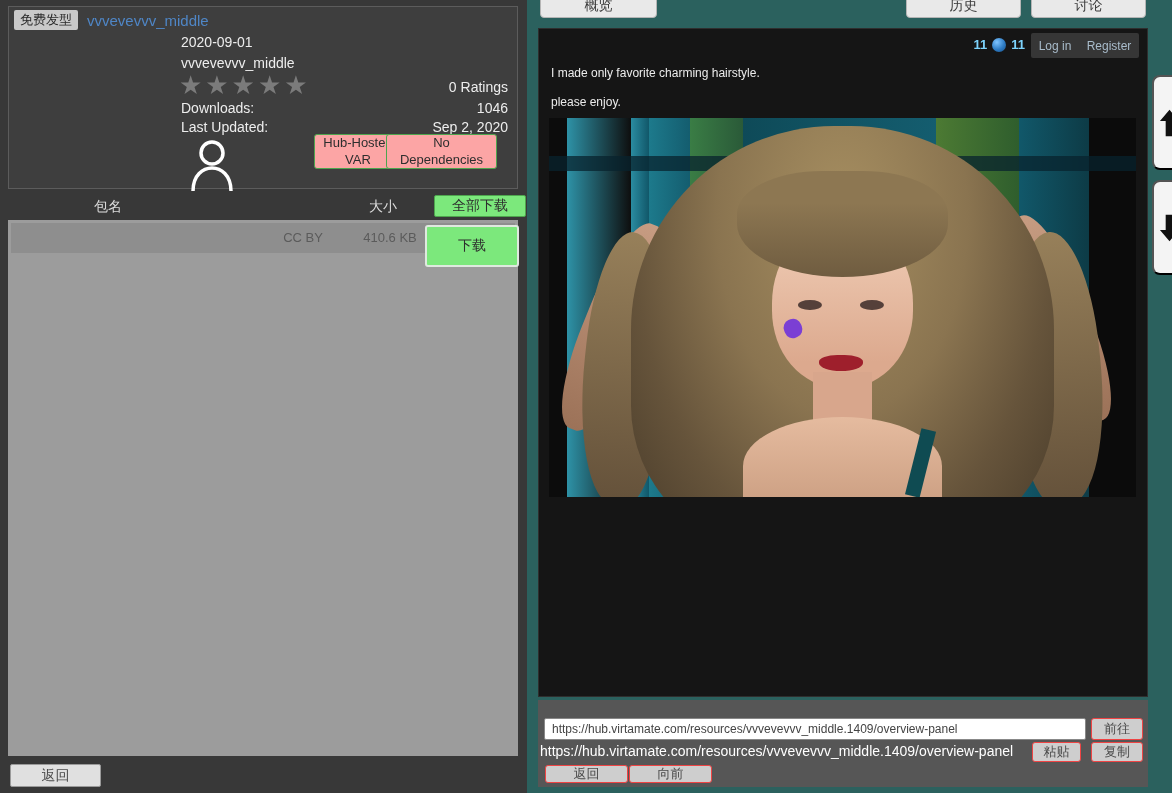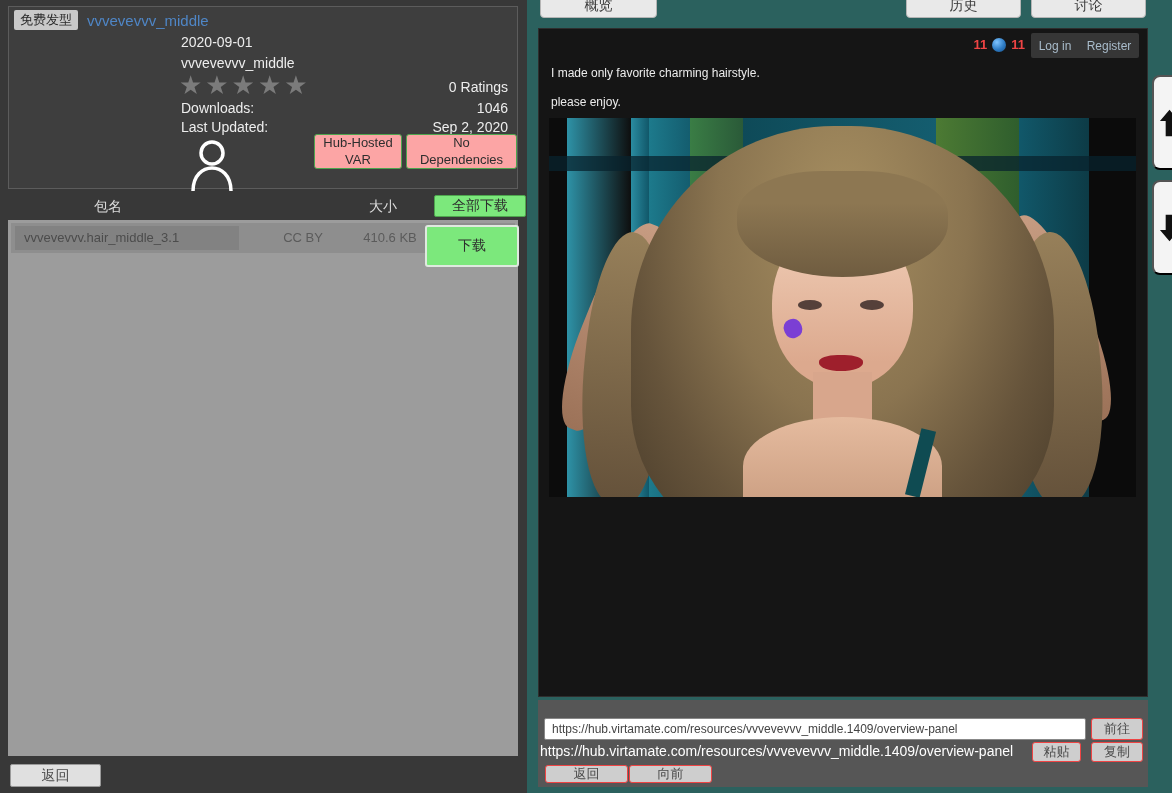--- a/index.html
+++ b/index.html
@@ -23,21 +23,21 @@
   .ratings { position:absolute; right:9px; top:72px; color:#ededed; font-size:14px; }
   .dl-label { position:absolute; left:172px; top:93px; color:#ededed; font-size:14px; }
   .dl-value { position:absolute; right:9px; top:93px; color:#ededed; font-size:14px; }
   .lu-label { position:absolute; left:172px; top:112px; color:#ededed; font-size:14px; }
   .lu-value { position:absolute; right:9px; top:112px; color:#ededed; font-size:14px; }
   .avatar-icon { position:absolute; left:180px; top:130px; width:46px; height:54px; }
   .tag { position:absolute; top:127px; height:35px; background:#fca5a5; border:1px solid #4ea54e;
          border-radius:3px; color:#2e2e2e; font-size:13px; line-height:1.25;
          display:flex; align-items:center; justify-content:center; text-align:center; padding:11px 4px; }
   .tag-hub { left:305px; width:88px; }
-  .tag-dep { left:397px; width:111px; }
+  .tag-dep { left:377px; width:111px; }
 
   .tbl-header { position:absolute; left:8px; top:196px; width:510px; height:22px; color:#dcdcdc; font-size:14px; }
   .th-pkg  { position:absolute; left:50px;  width:100px; text-align:center; top:2px; }
   .th-lic  { position:absolute; left:218px; width:100px; text-align:center; top:2px;margin-top:39px; }
   .th-size { position:absolute; left:330px; width:90px;  text-align:center; top:2px; }
   .btn-dl-all { position:absolute; left:426px; top:-1px; width:92px; height:22px; background:#7ce87c;
                 border:1px solid #4ea54e; border-radius:2px; color:#2e2e2e; font-size:14px;
                 display:flex; align-items:center; justify-content:center; cursor:pointer; }
 
   .pkg-list { position:absolute; left:8px; top:220px; width:510px; height:536px; background:#9c9c9c; }
@@ -61,21 +61,21 @@
 
   .tab { position:absolute; top:-10px; height:28px; background:#e9e9e9; border:1px solid #b5b5b5;
          border-radius:4px; color:#3a3a3a; font-size:14px; display:flex; align-items:flex-end;
          justify-content:center; padding-bottom:2px; cursor:pointer; }
   .tab-overview { left:13px;  width:117px; }
   .tab-history  { left:379px; width:115px; }
   .tab-discuss  { left:504px; width:115px; }
 
   .browser { position:absolute; left:11px; top:28px; width:610px; height:669px;
              background:#151515; border:1px solid #2e2e2e; }
-  .bh-counts { position:absolute; right:122px; top:8px; color:#ef4444; font-size:13px; font-weight:bold;
+  .bh-counts { position:absolute; right:122px; top:8px; color:#7dd3fc; font-size:13px; font-weight:bold;
                display:flex; align-items:center; gap:5px; }
   .blue-dot { width:14px; height:14px; border-radius:50%;
               background:radial-gradient(circle at 35% 30%, #7ec4ff, #2e7cc4 55%, #184f86); }
   .bh-auth { position:absolute; right:8px; top:4px; width:108px; height:25px; background:#363636;
              display:flex; align-items:center; justify-content:space-around; border-radius:2px; }
   .bh-auth span { color:#a9bccb; font-size:12px; cursor:pointer; }
   .desc-line1 { position:absolute; left:12px; top:37px; color:#ececec; font-size:12px;text-align:center; }
   .desc-line2 { position:absolute; left:12px; top:66px; color:#ececec; font-size:12px; }
   .hero { position:absolute; left:10px; top:89px; width:587px; height:379px; background:#0e0e0e; overflow:hidden; }
 
@@ -159,21 +159,20 @@
 
   <div class="tbl-header">
     <span class="th-pkg">包名</span>
     <span class="th-lic">许可类型</span>
     <span class="th-size">大小</span>
     <button class="btn-dl-all">全部下载</button>
   </div>
 
   <div class="pkg-list">
     <div class="pkg-row">
-      <div class="cell-name">vvvevevvv.hair_middle_3.1</div>
       <div class="cell-lic">CC BY</div>
       <div class="cell-size">410.6 KB</div>
       <button class="btn-dl-row">下载</button>
     </div>
   </div>
 
   <button class="btn-back-left">返回</button>
 </div>
 
 <div class="right-panel">

